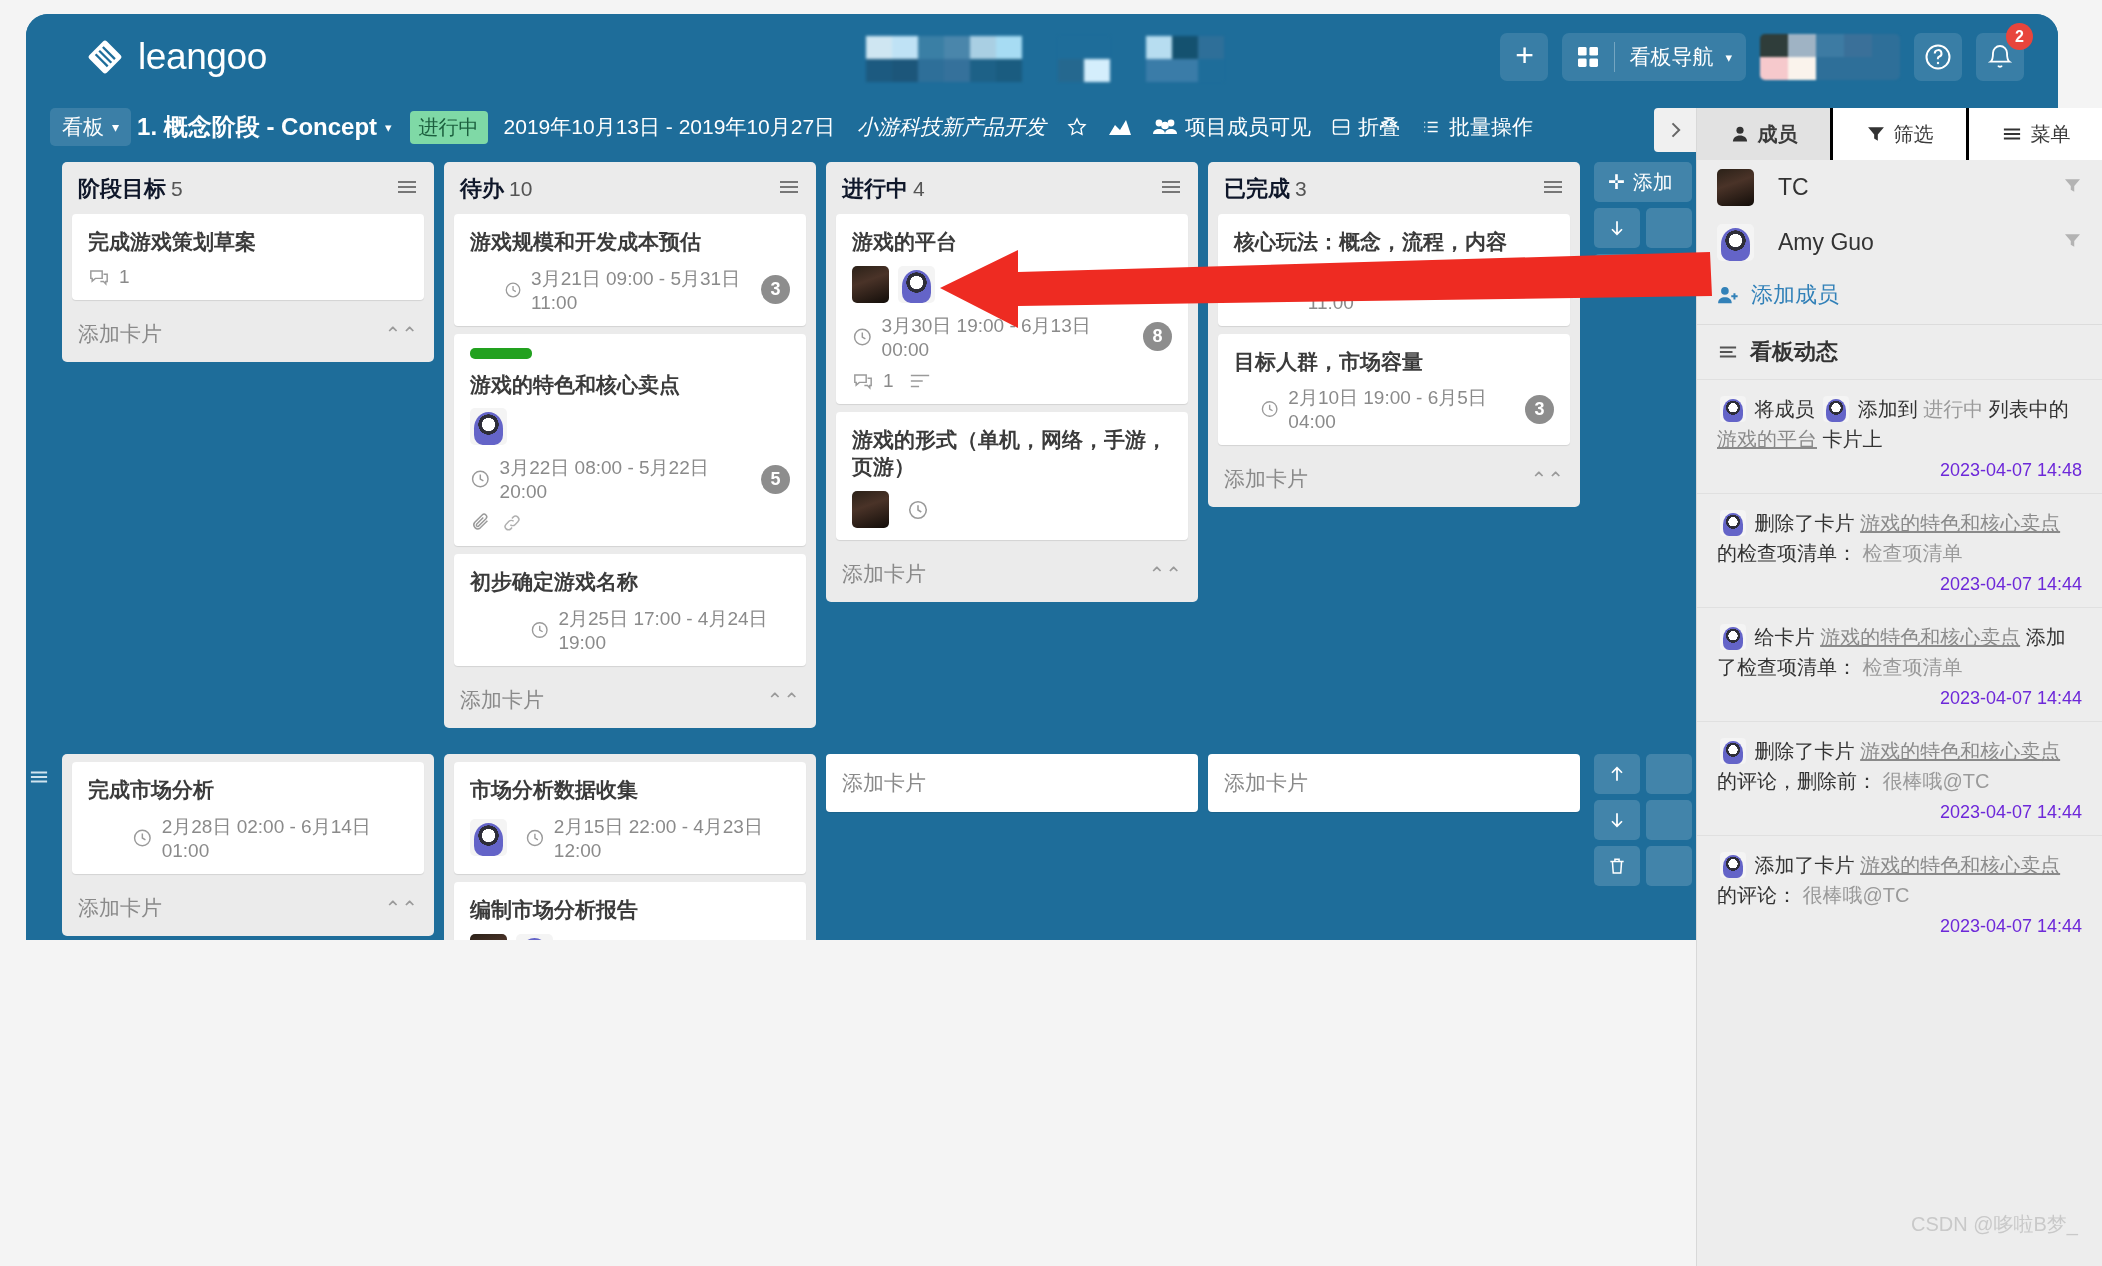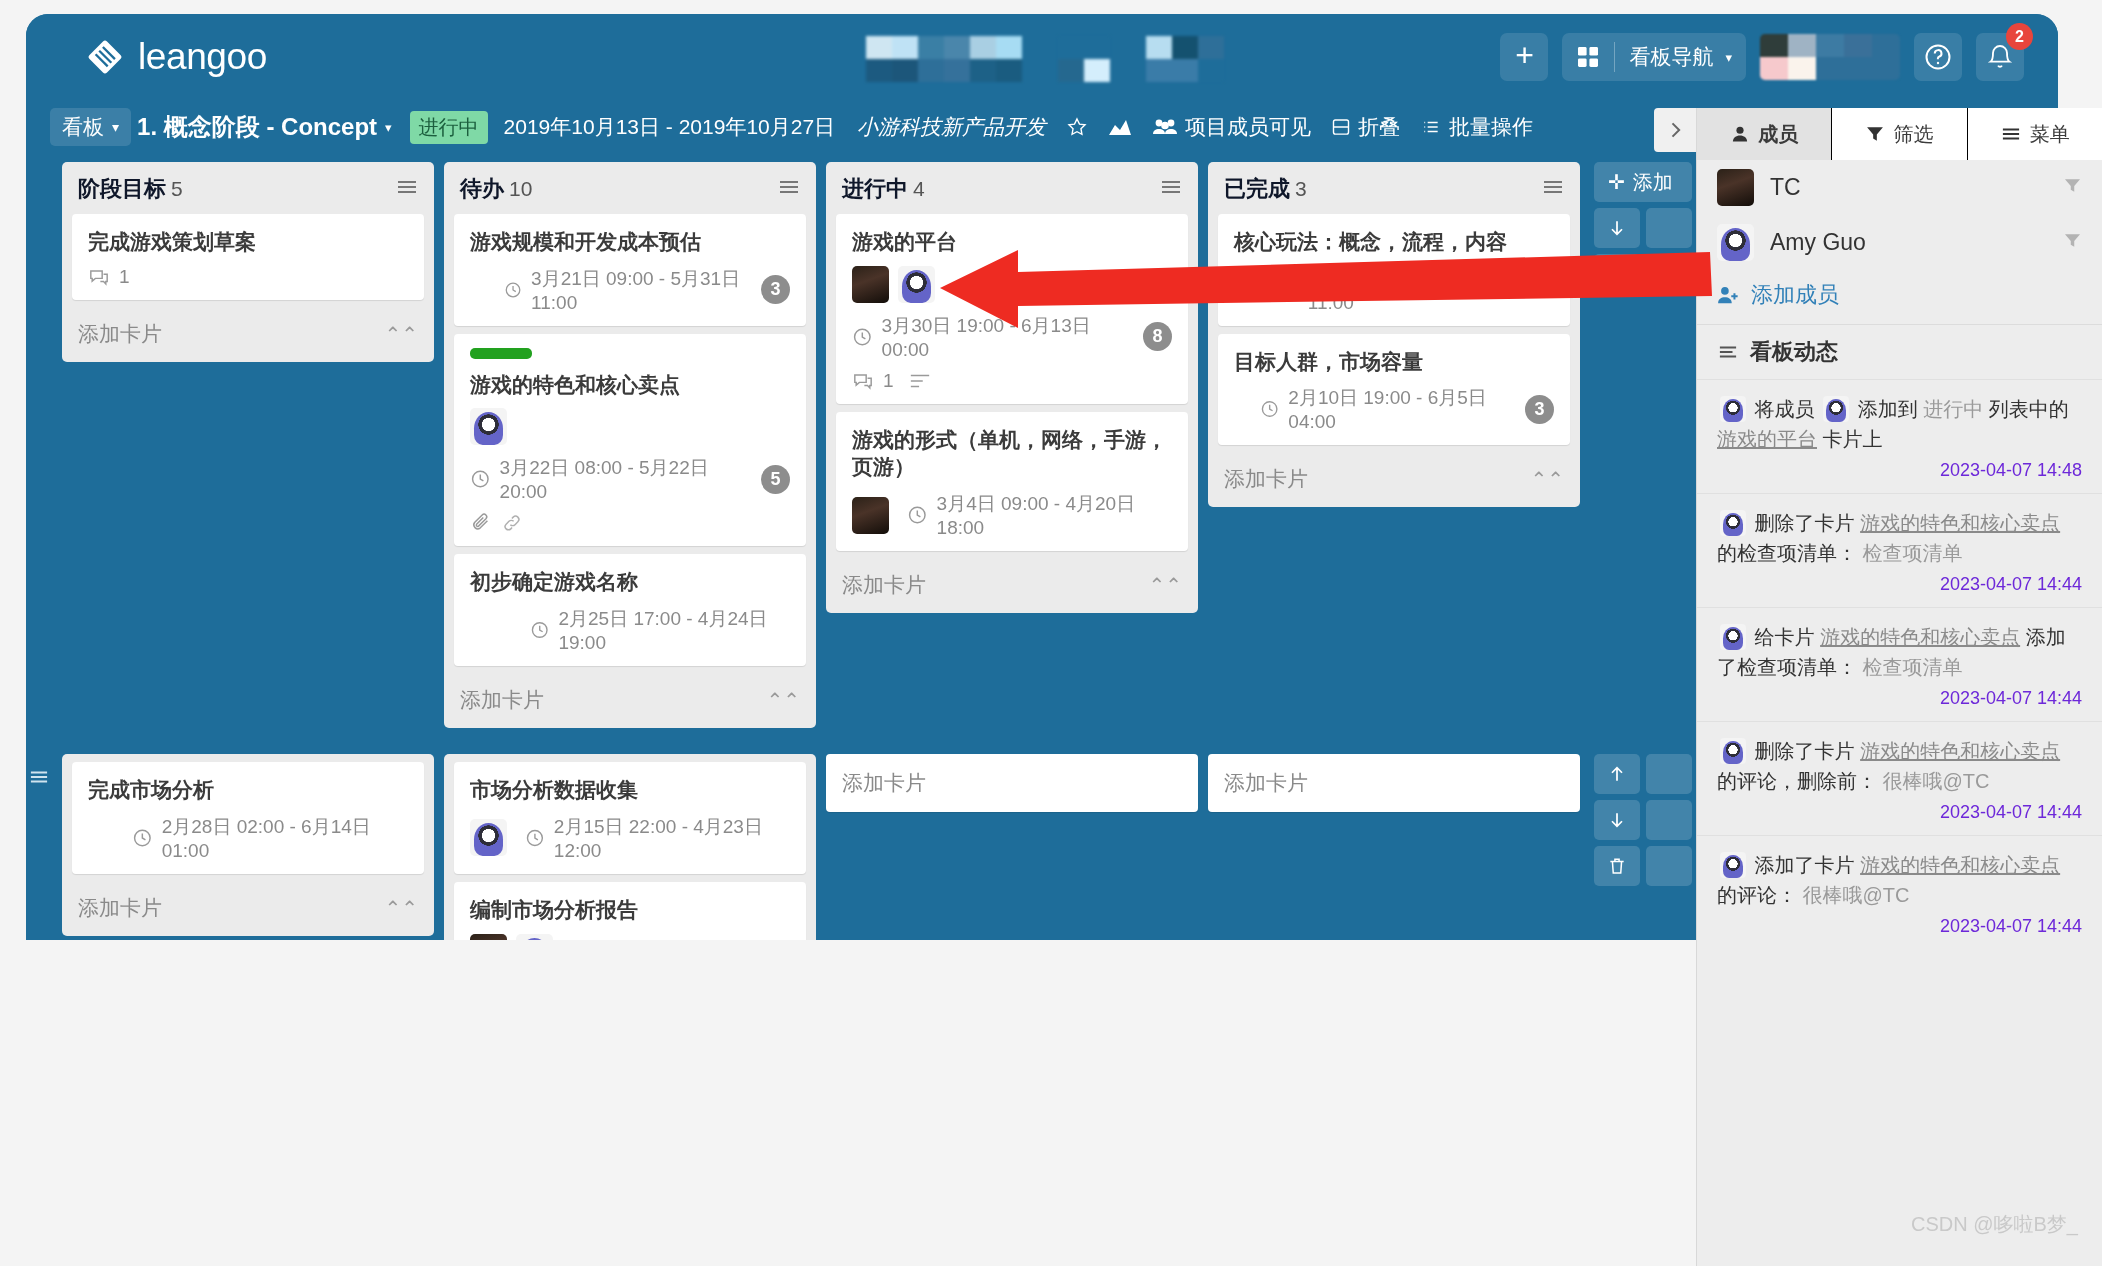--- a/index.html
+++ b/index.html
@@ -200,26 +200,26 @@
     position: absolute; right: 0; top: 108px;
     width: 406px; height: 1158px;
     background: #ededed;
     border-left: 1px solid #d8d8d8;
     z-index: 25;
   }
   .side-tabs { display: flex; height: 52px; background: #fff; }
   .side-tab {
     flex: 1; display: flex; align-items: center; justify-content: center; gap: 8px;
     font-size: 20px; color: #3b3b3b; cursor: pointer;
-    border-right: 1px solid #000000; background: #fff;
+    border-right: 3px solid #000000; background: #fff;
   }
   .side-tab.active { background: #e2e2e2; font-weight: 600; }
   .side-tab:last-child { border-right: none; }
   .member-row {
-    display: flex; align-items: center; gap: 16px;
+    display: flex; align-items: center; gap: 24px;
     padding: 9px 20px 9px 20px; cursor: pointer;
   }
   .member-name { font-size: 23px; color: #333; flex: 1; }
   .member-filter { color: #a8a8a8; font-size: 19px; }
   .add-member {
     display: flex; align-items: center; gap: 10px;
     padding: 10px 20px 14px 20px; color: #3281b8;
     font-size: 22px; cursor: pointer;
   }
   .side-sec-head {
@@ -524,21 +524,20 @@
 
             <div class="card">
               <div class="card-title">游戏的形式（单机，网络，手游，页游）</div>
               <div style="display:flex;align-items:center;gap:18px">
                 <span class="av tc"></span>
                 <div class="card-meta">
                   <svg width="22" height="22" viewBox="0 0 24 24" fill="none" stroke="#9a9a9a" stroke-width="1.7">
                       <circle cx="12" cy="12" r="9"></circle>
                       <path d="M12 6.8V12l3.6 2.2"></path>
                     </svg>
-                  <span>3月4日 09:00 - 4月20日 18:00</span>
                 </div>
               </div>
             </div>
           </div>
           <div class="add-card">
             <span>添加卡片</span>
             <span class="chev">⌃⌃</span>
           </div>
         </div>
 

